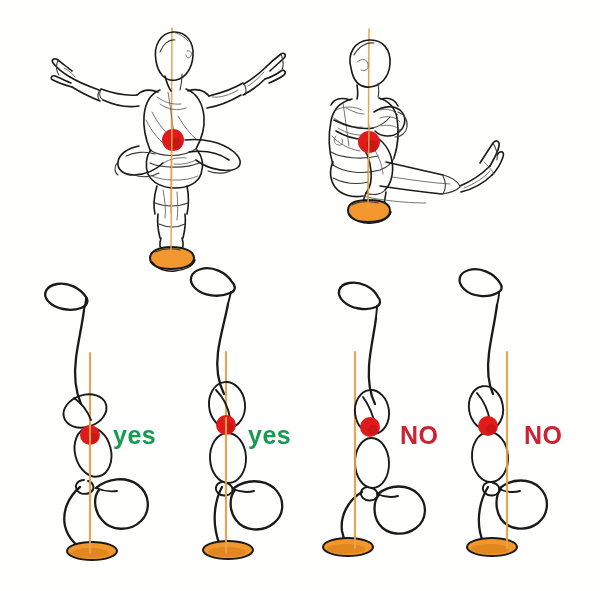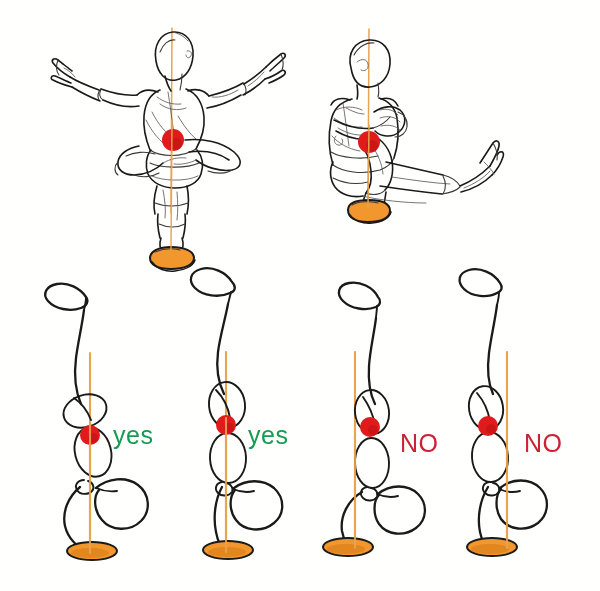--- a/index.html
+++ b/index.html
@@ -16,28 +16,28 @@
     width:600px;height:591px;
     background:#fffffe;
   }
   svg#art{
     position:absolute;left:0;top:0;
     width:600px;height:591px;
     display:block;
   }
   .label{
     position:absolute;
-    font-weight:normal;
+    font-weight:bold;
     font-family:"Liberation Sans", sans-serif;
     letter-spacing:0.5px;
     white-space:nowrap;
     user-select:none;
   }
   .label.yes{ font-size:25px; }
-  .label.no { font-size:25px;margin-top:8px; }
+  .label.no { font-size:25px; }
   #lbl-yes-1{ left:113px; top:421px; }
   #lbl-yes-2{ left:248px; top:421px; }
   #lbl-no-1 { left:400px; top:421px; }
   #lbl-no-2 { left:524px; top:421px; }
 </style>
 </head>
 <body>
 
 <div id="sheet">
 

